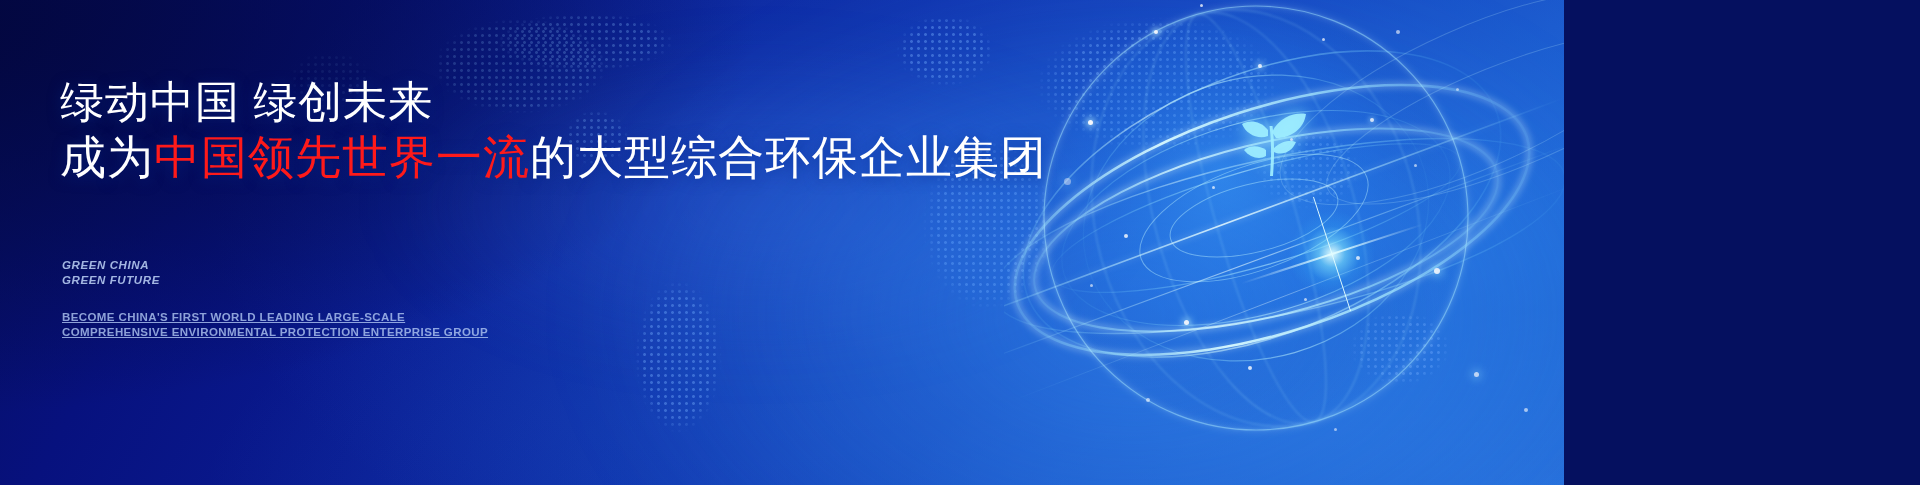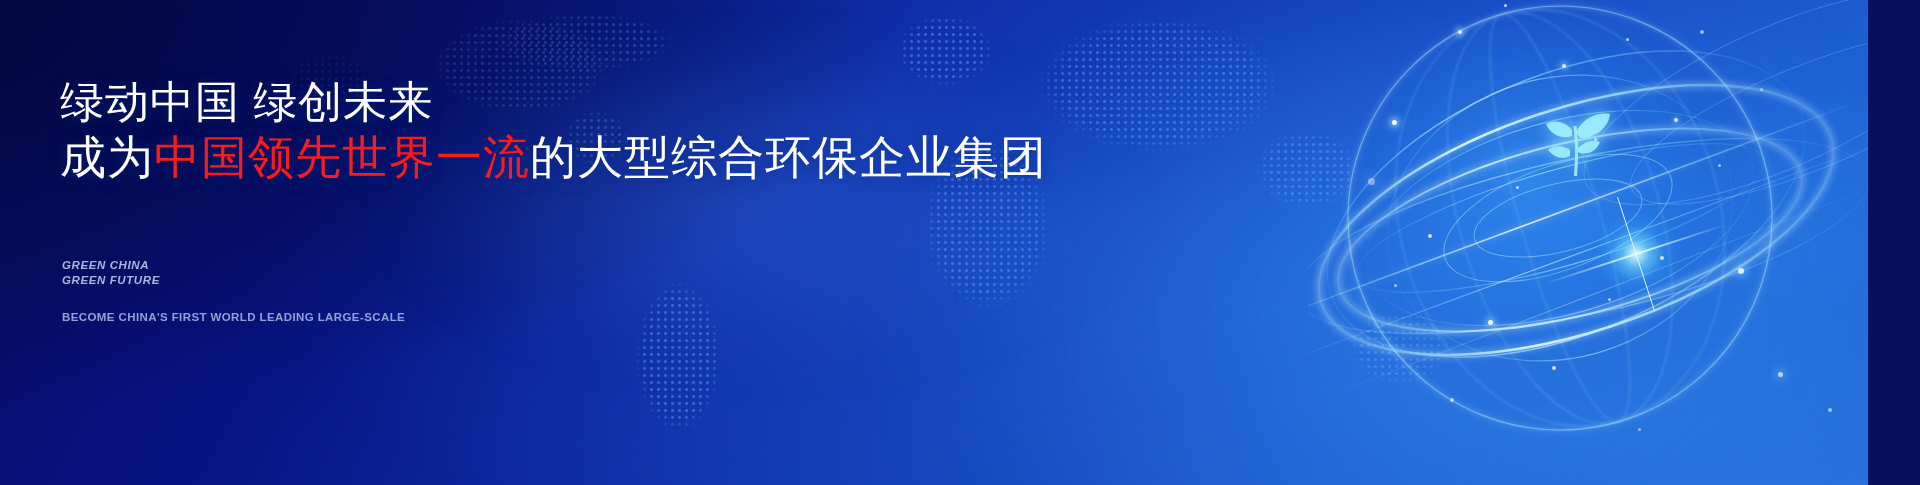--- a/index.html
+++ b/index.html
@@ -1,21 +1,21 @@
 <!DOCTYPE html>
 <html><head>
 <meta charset="utf-8">
 <title>Banner</title>
 <style>
   html,body{margin:0;padding:0;background:#05105f;}
   *{box-sizing:border-box;}
 
   #banner{
     position:relative;
-    width:1868px;height:485px;
+    width:1564px;height:485px;
     overflow:hidden;
     font-family:"Liberation Sans","DejaVu Sans",sans-serif;
     background:
       radial-gradient(120% 160% at 88% 48%, rgba(40,130,235,.55) 0%, rgba(30,95,208,.30) 32%, rgba(10,30,120,0) 62%),
       radial-gradient(140% 120% at 100% 100%, #2b77e0 0%, rgba(30,95,200,.45) 30%, rgba(10,30,120,0) 62%),
       linear-gradient(118deg, #060d5e 0%, #07117e 16%, #0a1c93 34%, #0d2aa8 52%, #1240bd 70%, #1a57cc 86%, #2168d6 100%);
   }
 
   
   .dotmap{
@@ -68,20 +68,21 @@
     color:rgba(186,206,244,.88);
     text-transform:uppercase;
     font-style:italic;
   }
   .subline{
     position:absolute;left:2px;top:310px;
     font-size:11.5px;font-weight:700;line-height:15px;
     letter-spacing:.4px;
     color:rgba(176,199,242,.80);
     text-transform:uppercase;
+    text-decoration:underline;
   }
 
   
   .globe-wrap{
     position:absolute;right:-20px;top:-32px;
     width:580px;height:560px;
     pointer-events:none;
   }
   .globe-wrap svg{display:block;width:100%;height:100%;}
 
@@ -289,16 +290,17 @@
       <span>成为</span><span class="hl">中国领先世界一流</span><span>的大型综合环保企业集团</span>
     </div>
 
     <div class="eyebrow">
       <div>GREEN CHINA</div>
       <div>GREEN FUTURE</div>
     </div>
 
     <div class="subline">
       <div>BECOME CHINA'S FIRST WORLD LEADING LARGE-SCALE</div>
+      <div>COMPREHENSIVE ENVIRONMENTAL PROTECTION ENTERPRISE GROUP</div>
     </div>
 
   </div>
 </div>
 
 </body></html>

